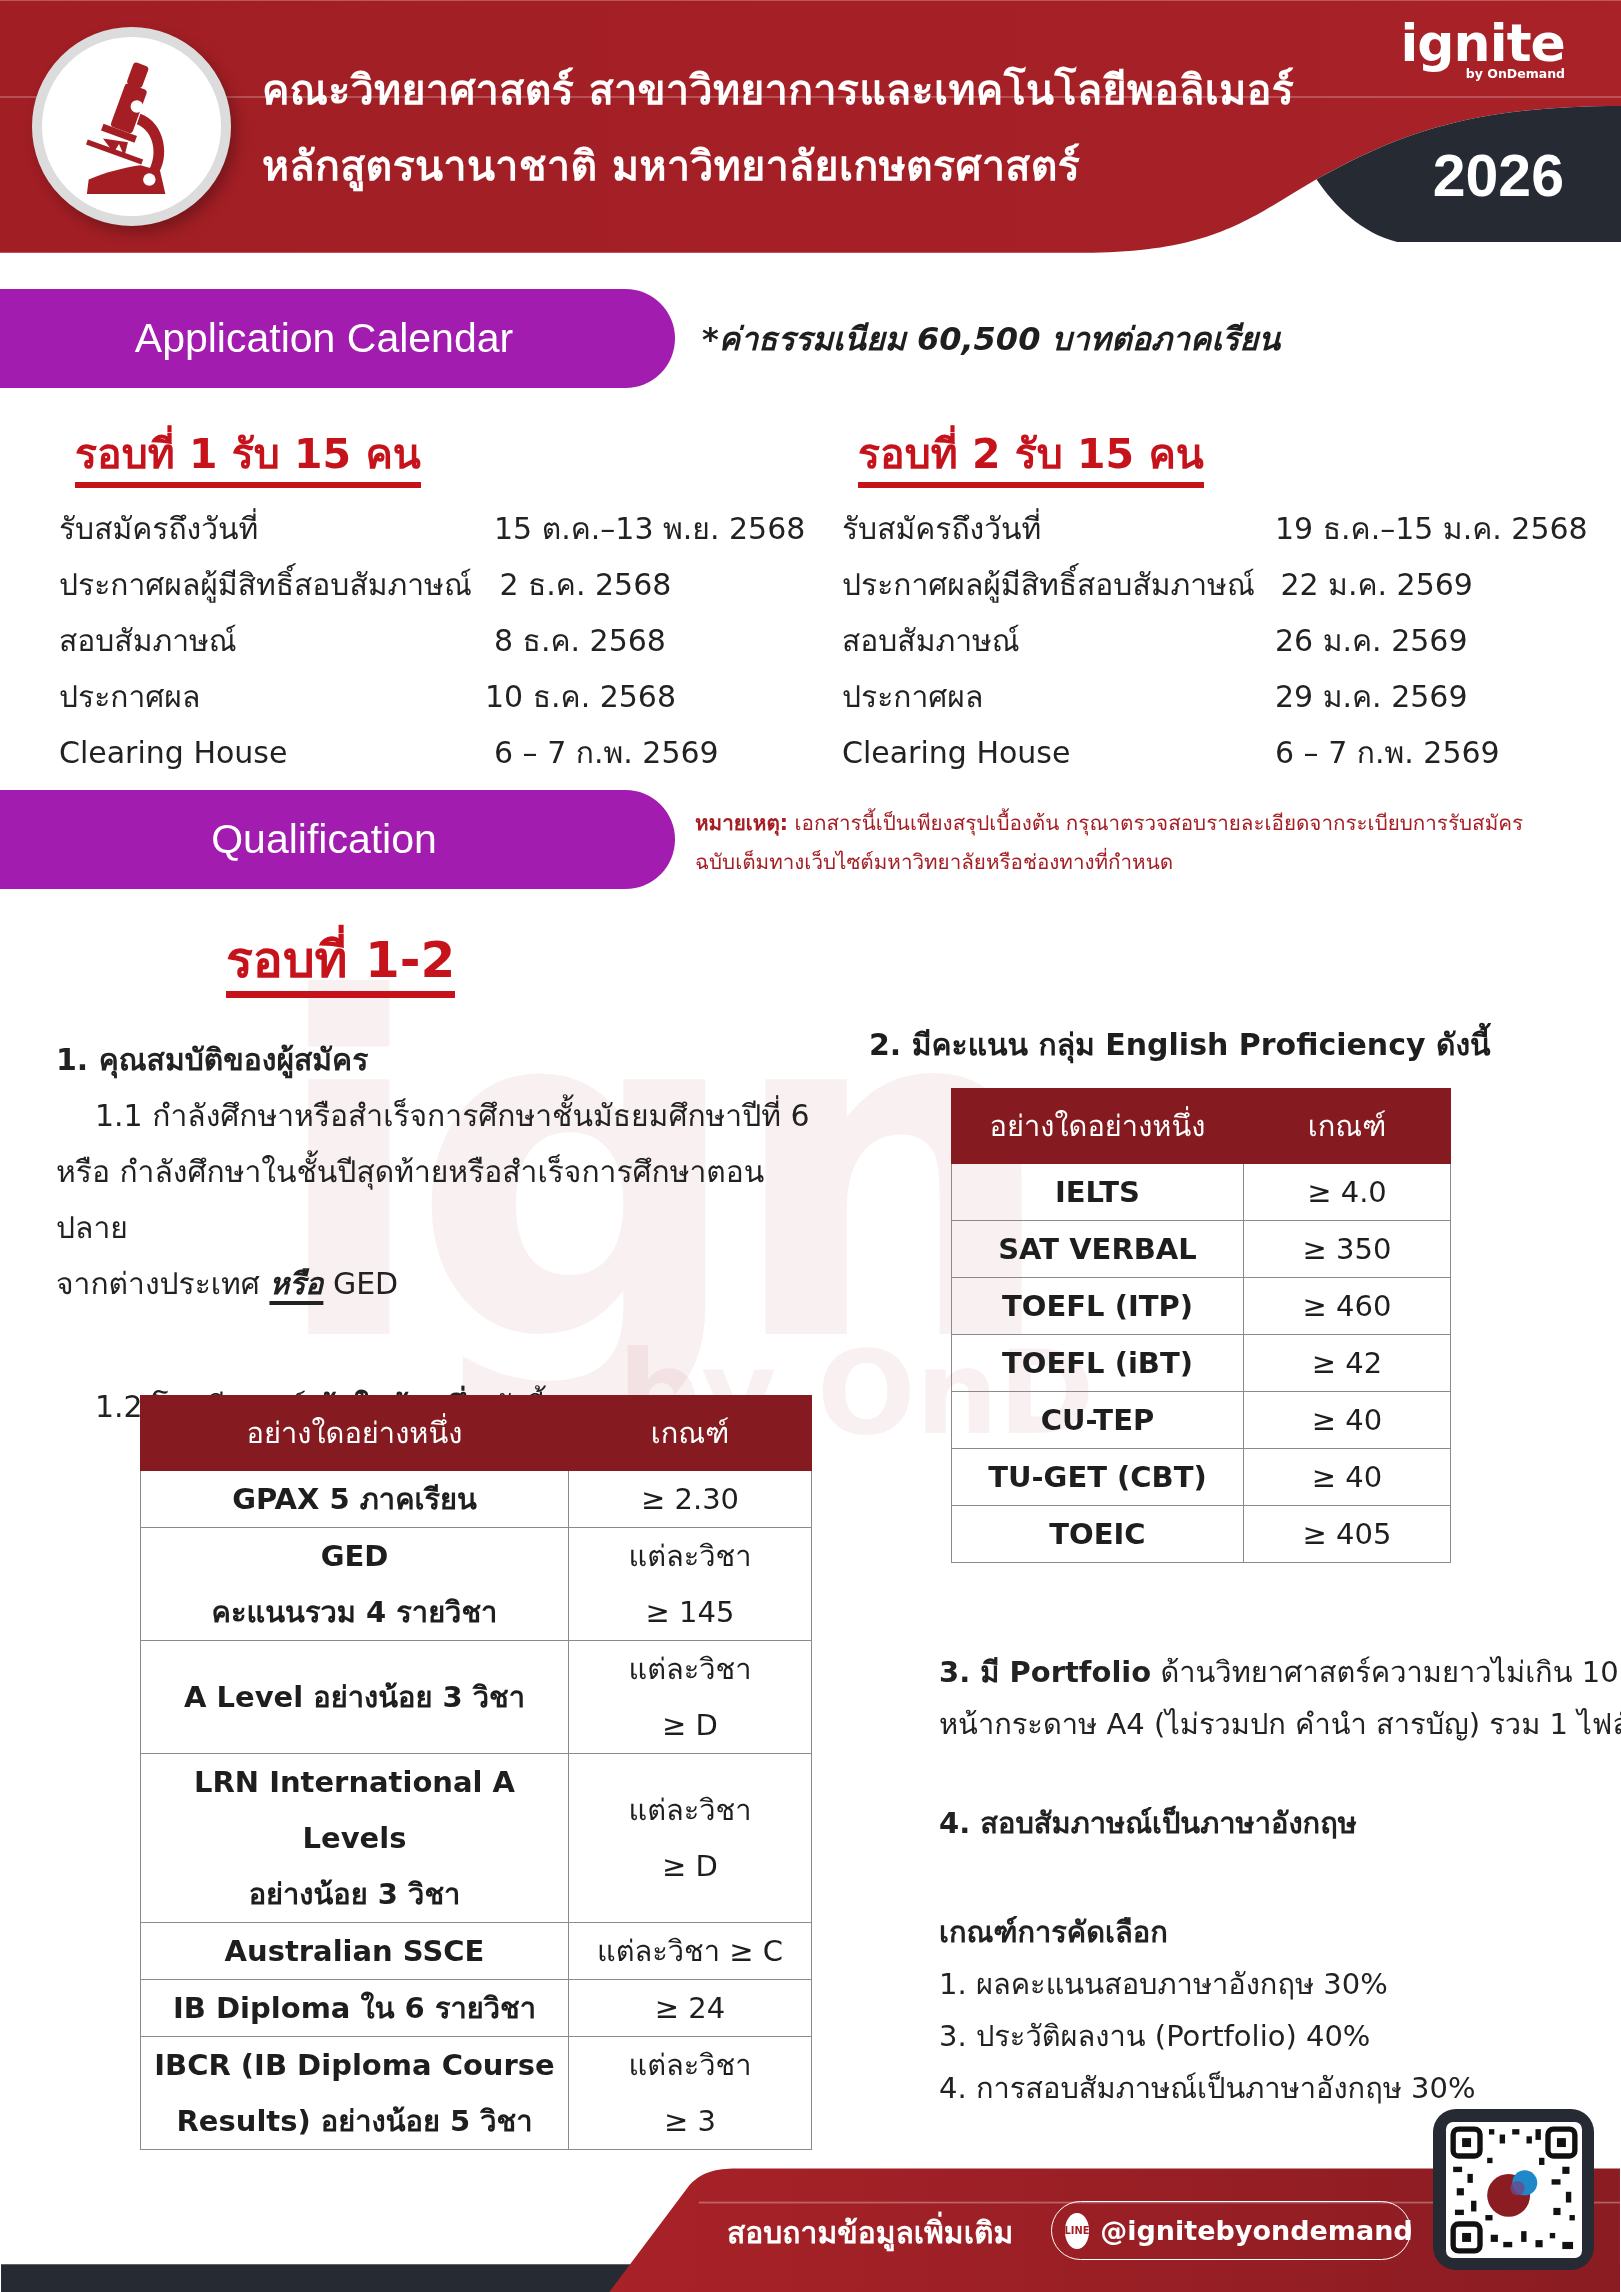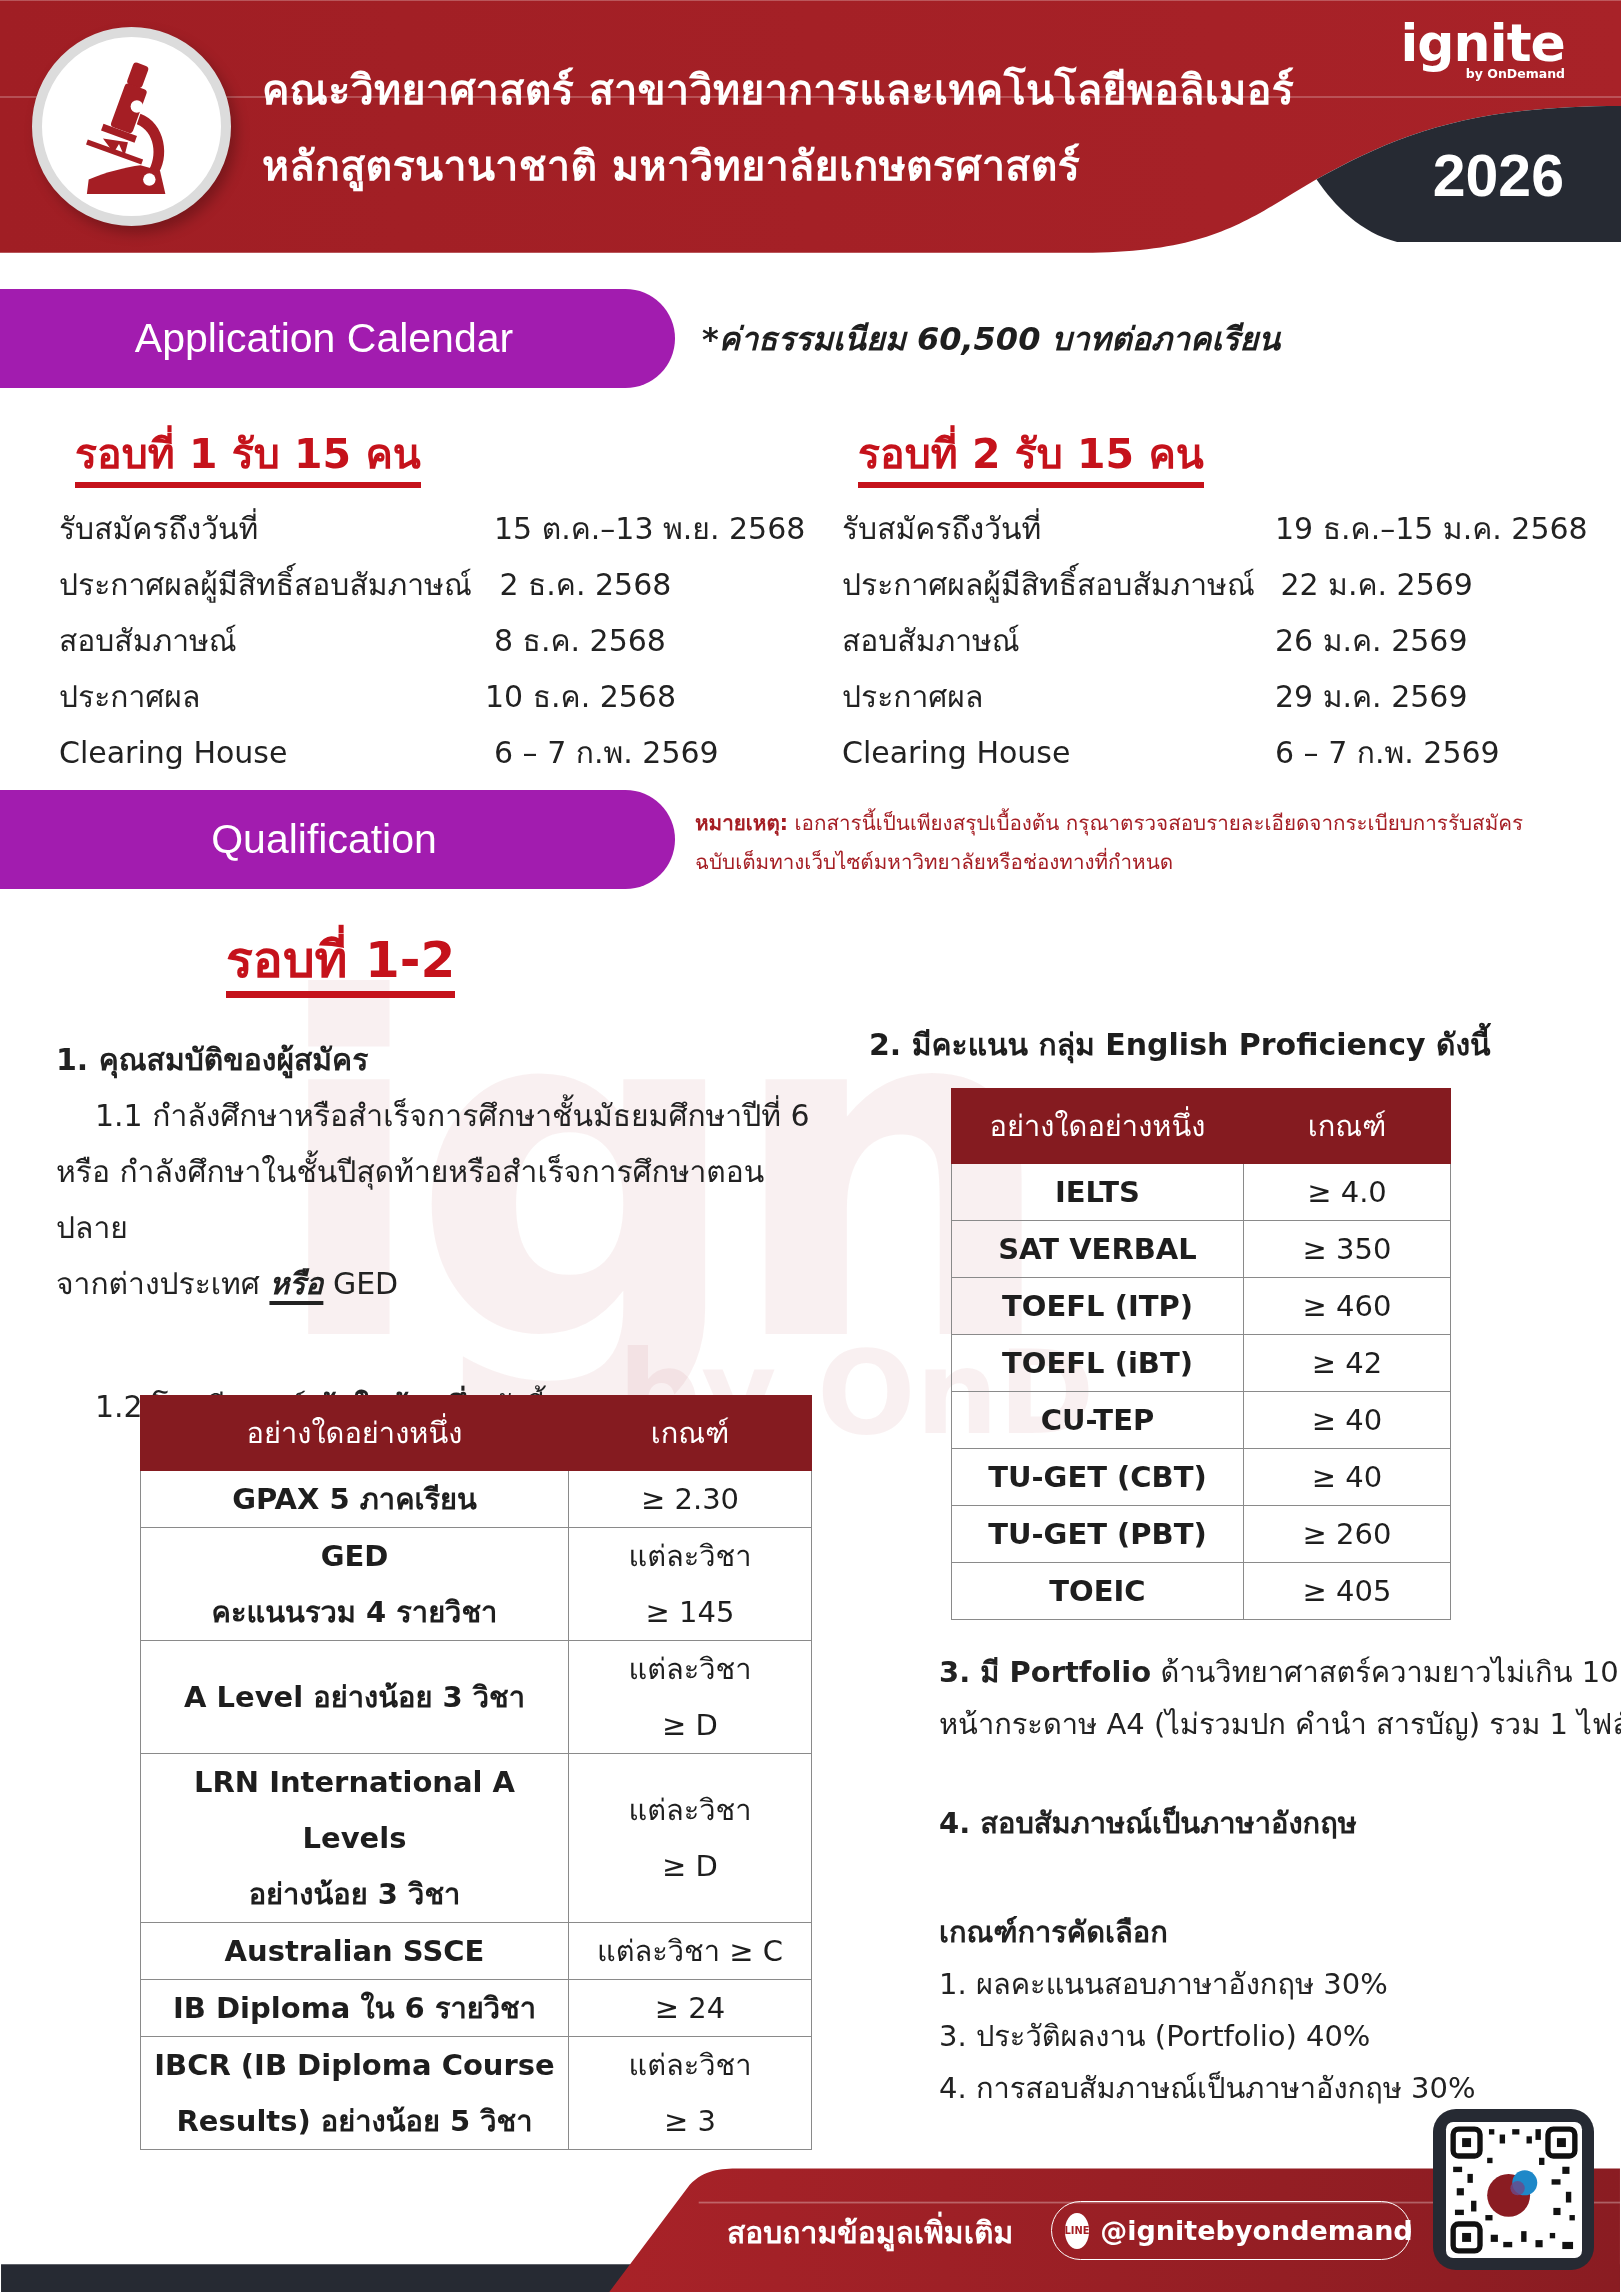--- a/index.html
+++ b/index.html
@@ -304,24 +304,20 @@
         <td class="name">TOEFL (iBT)</td>
         <td class="val">≥ 42</td>
       </tr>
     <tr>
         <td class="name">CU-TEP</td>
         <td class="val">≥ 40</td>
       </tr>
     <tr>
         <td class="name">TU-GET (CBT)</td>
         <td class="val">≥ 40</td>
-      </tr>
-    <tr>
-        <td class="name">TU-GET (PBT)</td>
-        <td class="val">≥ 260</td>
       </tr>
     <tr>
         <td class="name">TOEIC</td>
         <td class="val">≥ 405</td>
       </tr>
   </tbody>
 </table>
 
 <div class="q-right">
   <div><span class="h">3. มี Portfolio</span><span> ด้านวิทยาศาสตร์ความยาวไม่เกิน 10</span></div>

